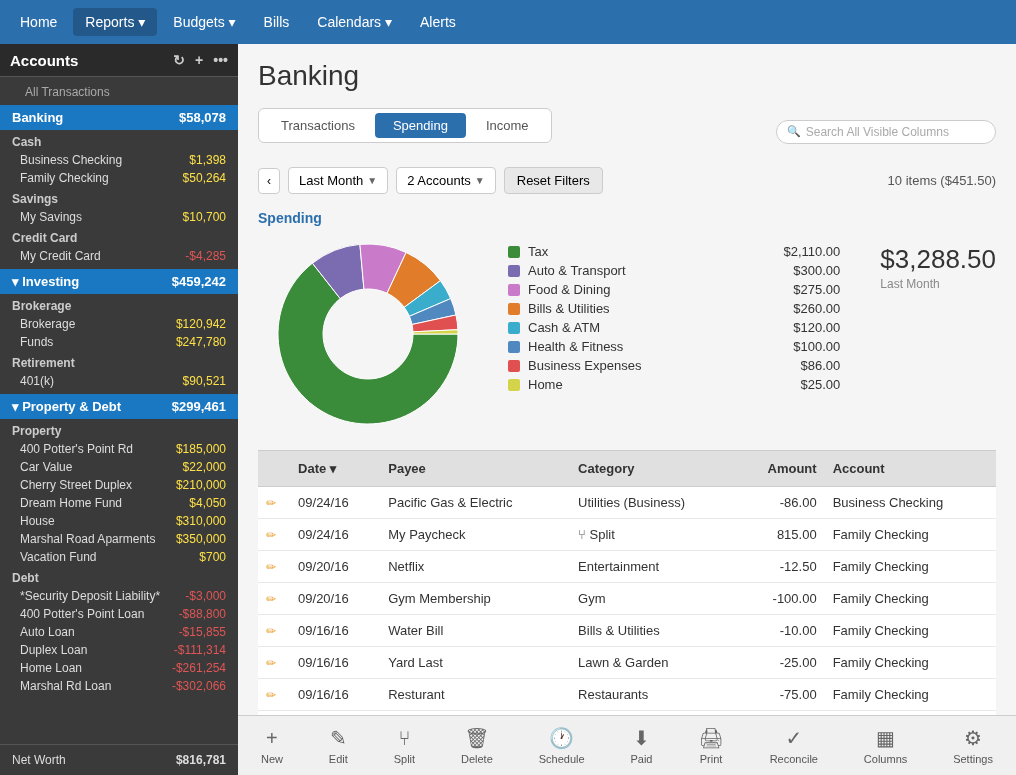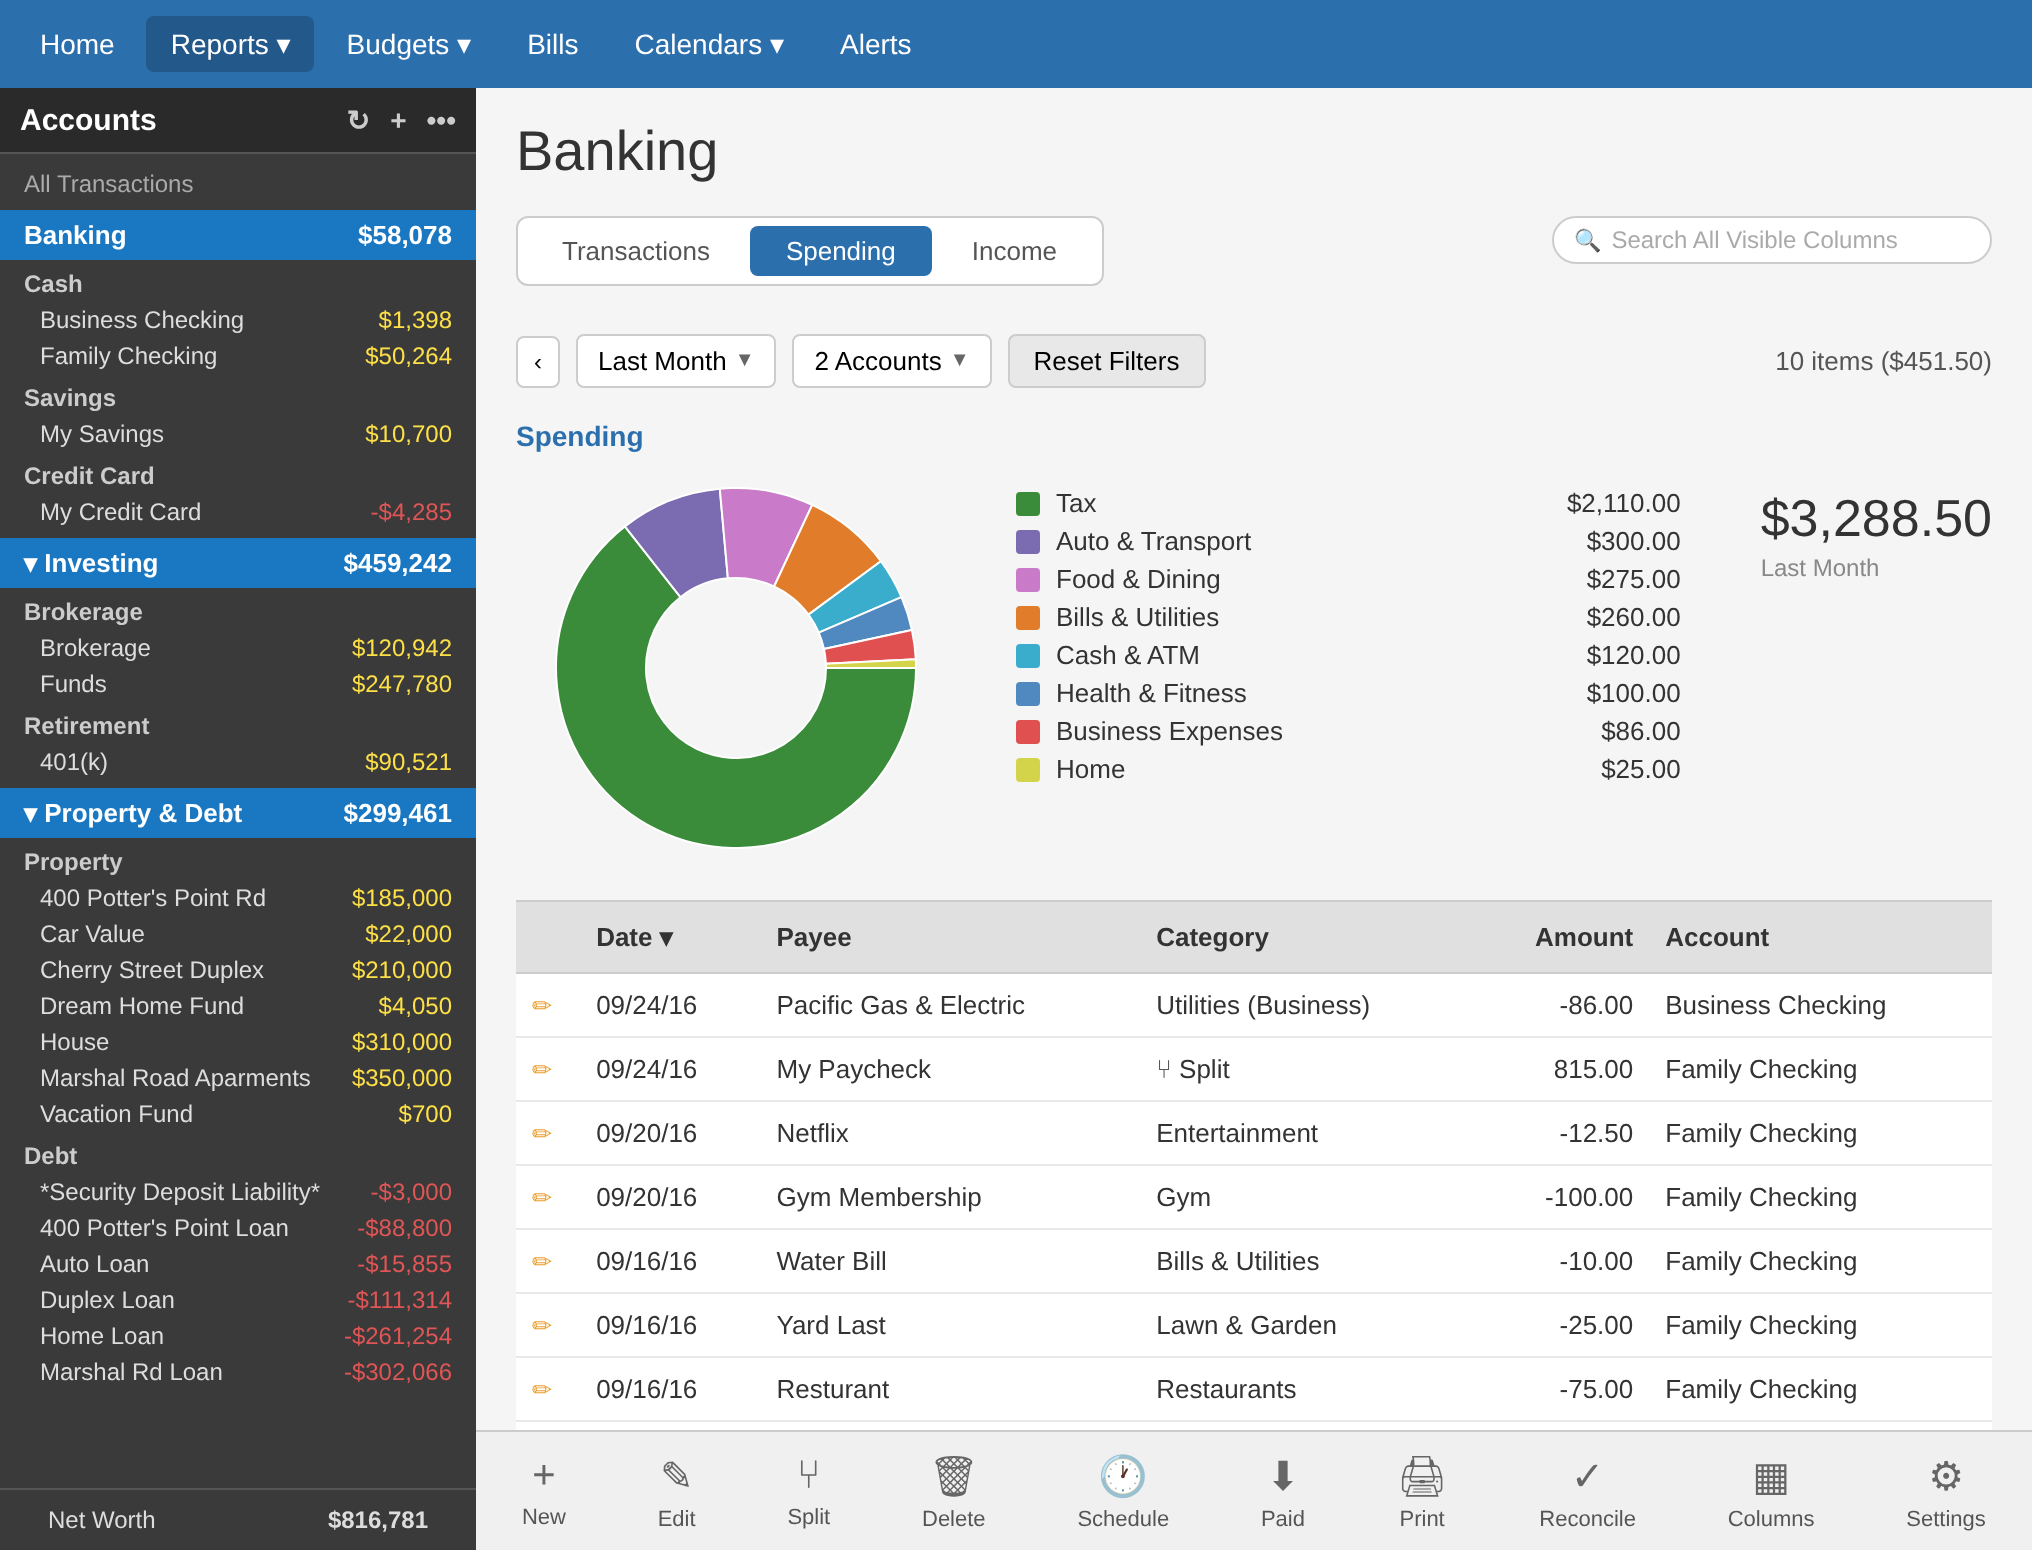--- a/index.html
+++ b/index.html
@@ -57,21 +57,21 @@
       margin-left: auto;
       display: flex;
       gap: 10px;
       color: #ccc;
       font-size: 14px;
     }
     .sidebar-header-actions span { cursor: pointer; }
 
     .sidebar-all-trans {
       color: #aaa;
-      padding: 8px 12px 6px;
+      padding: 8px 25px 6px;
       font-size: 12px;
       cursor: pointer;
     }
 
     .sidebar-section-header {
       color: white;
       background: #1a78c2;
       padding: 5px 12px;
       font-size: 13px;
       font-weight: 600;
@@ -93,21 +93,21 @@
       color: #ddd;
       font-size: 12px;
       cursor: pointer;
     }
     .sidebar-item .amount { color: #fde047; }
     .sidebar-item .amount.negative { color: #e05555; }
 
     .sidebar-footer {
       margin-top: auto;
       border-top: 1px solid #555;
-      padding: 8px 24px;
+      padding: 8px 12px;
       display: flex;
       justify-content: space-between;
       color: #ddd;
       font-size: 12px;
       flex-shrink: 0;
     }
     .sidebar-footer span:last-child { font-weight: 600; }
 
     
     .content {
@@ -318,21 +318,21 @@
       color: #555;
       font-size: 11px;
       padding: 4px 12px;
       border-radius: 4px;
     }
     .toolbar-btn .tb-icon { font-size: 20px; color: #666; }
 
     
     .tab-search-row {
       display: flex;
-      align-items: flex-start;
+      align-items: center;
       gap: 8px;
       margin-bottom: 12px;
     }
   </style>
 </head>
 <body>
 
 <nav class="top-nav">
   <div class="top-nav-item">Home</div>
   <div class="top-nav-item active">Reports ▾</div>

